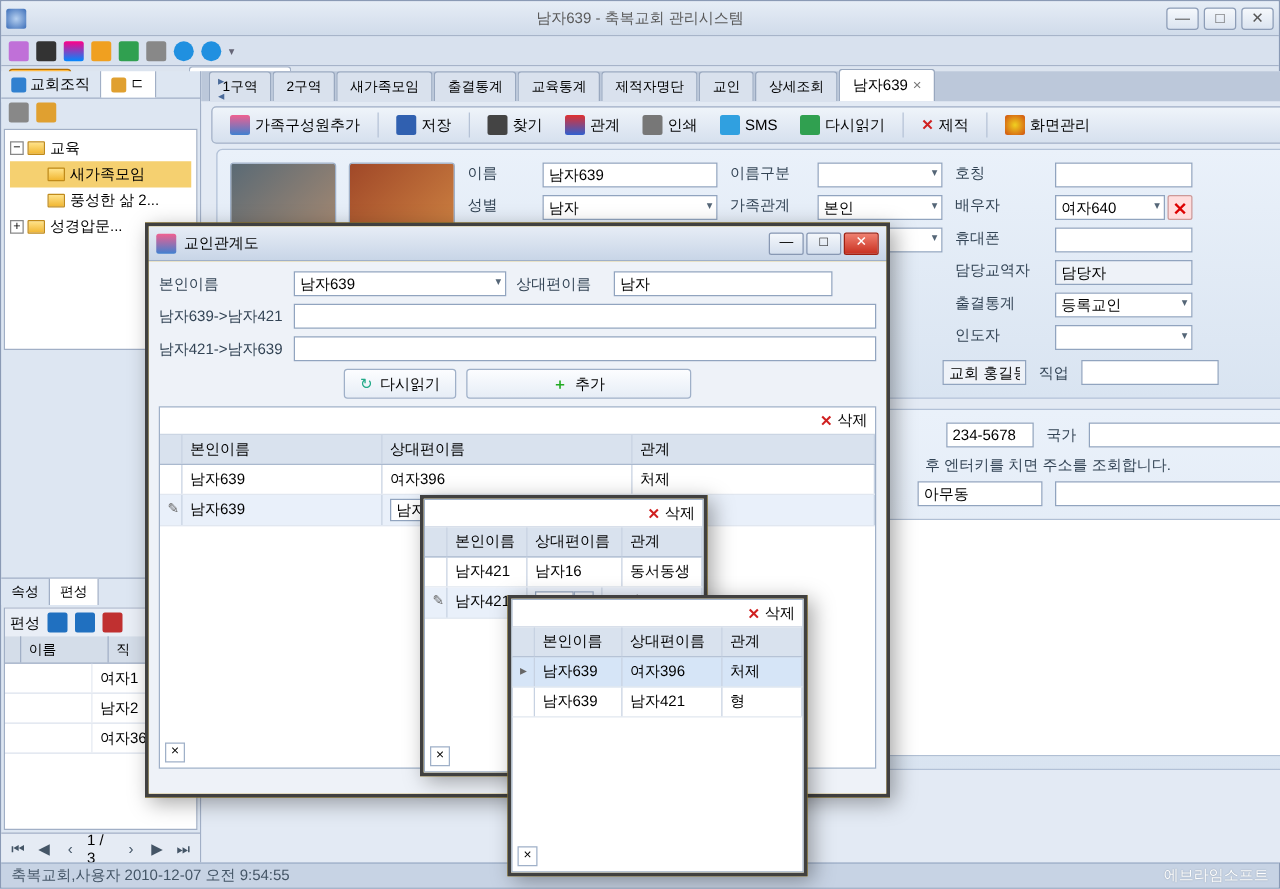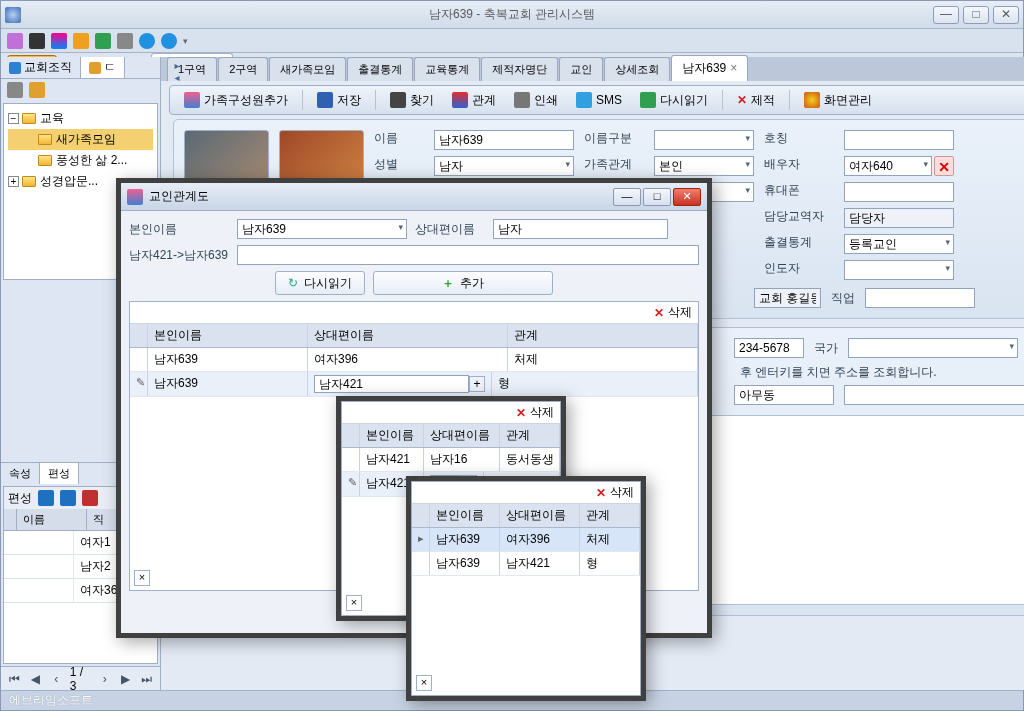--- a/index.html
+++ b/index.html
@@ -70,21 +70,21 @@
 .photo { width:85px; height:95px; background:#888; border:1px solid #9fb0c8; border-radius:3px; display:inline-block; }
 .lbl { color:#345; font-size:12px; }
 .inp { height:20px; border:1px solid #91a4bf; background:#fff; padding:0 4px; width:100%; }
 .inp.ro { background:#eef2f8; }
 .dd { position:relative; }
 .dd::after { content:"▾"; position:absolute; right:4px; top:3px; font-size:9px; color:#567; pointer-events:none; }
 
 .red-x { width:20px; height:20px; color:#d00; font-weight:bold; font-size:14px; text-align:center; line-height:20px; border:1px solid #c99; background:#fdd; border-radius:2px; }
 
 
-.modal { position: absolute; background: #eab308; border: 5px solid #404040; box-shadow: 4px 4px 16px rgba(0,0,0,.35); }
+.modal { position: absolute; background: #eab308; border: 3px solid #404040; box-shadow: 4px 4px 16px rgba(0,0,0,.35); }
 .modal-title { height:28px; background:linear-gradient(#e7edf6,#c8d5e7); display:flex; align-items:center; justify-content:space-between; padding:0 6px; border-bottom:1px solid #9fb0c8; }
 .modal-title .t { display:flex; align-items:center; gap:6px; }
 .modal-wbtns { display:flex; gap:2px; }
 .modal-wbtn { width:28px; height:18px; border:1px solid #8898b3; border-radius:2px; text-align:center; line-height:15px; font-size:11px; background:linear-gradient(#f4f7fb,#d6e0ee); }
 .modal-wbtn.close { background:linear-gradient(#f08070,#c83020); color:#fff; border-color:#a02010; }
 
 .modal-body { padding:8px; background:#eef2f8; }
 .mform-row { display:flex; align-items:center; gap:8px; margin-bottom:6px; }
 .mform-row .lbl { width:100px; }
 .mbtn { height:24px; padding:0 12px; border:1px solid #9fb0c8; background:linear-gradient(#fcfdff,#e6edf6); border-radius:3px; display:inline-flex; align-items:center; gap:6px; }
@@ -344,41 +344,42 @@
           <div style="width:560px"></div>
           <input class="inp ro" style="width: 67px;" value="교회 홍길동">
           <span class="lbl">직업</span>
           <input class="inp" style="width: 110px;">
         </div>
       </div>
 
       <div class="form-area" style="margin-top:8px;">
         <div style="display:flex; gap:10px; align-items:center;">
           <div style="width:540px"></div>
-          <input class="inp" style="width: 70px;" value="234-5678">
+          <input class="inp" style="width: 70px; margin-left: 23px;" value="234-5678">
           <span class="lbl">국가</span>
           <div class="dd" style="width:170px"><input class="inp" style=""></div>
         </div>
         <div style="margin:6px 0 0 556px; color:#345;">후 엔터키를 치면 주소를 조회합니다.</div>
         <div style="display:flex; gap:10px; margin-top:4px;">
           <div style="width:540px"></div>
           <input class="inp" style="width: 100px;" value="아무동">
           <input class="inp" style="width: 230px;">
         </div>
         <div style="height:190px; margin-top:10px; border:1px solid #b0bfd4; background:#fff;"></div>
       </div>
     </div>
   </div>
 
   <div class="nav-arrows">
     <div class="nav-arrow">▸</div>
     <div class="nav-arrow">◂</div>
   </div>
 
   <div class="statusbar">
+    <span>축복교회,사용자 2010-12-07 오전 9:54:55</span>
     <span style="color:#fff; text-shadow:0 0 1px #789;">에브라임소프트</span>
   </div>
 </div>
 
 <div class="modal" style="left:116px; top:178px; width:596px; height:460px;">
   <div class="modal-title">
     <div class="t">
         <span class="mini-ico" style="background:linear-gradient(#f06090,#4080d0)"></span>
         <span>교인관계도</span>
       </div>
@@ -387,20 +388,24 @@
       <div class="modal-wbtn">□</div>
       <div class="modal-wbtn close">✕</div>
     </div>
   </div>
   <div class="modal-body" style="height:calc(100% - 28px); position:relative;">
     <div class="mform-row">
       <span class="lbl">본인이름</span>
       <div class="dd" style="width:170px"><input class="inp" value="남자639" style=""></div>
       <span class="lbl" style="width:70px">상대편이름</span>
       <input class="inp" style="width: 175px;" value="남자">
+    </div>
+    <div class="mform-row">
+      <span class="lbl">남자639-&gt;남자421</span>
+      <input class="inp" style="flex: 1 1 0%;">
     </div>
     <div class="mform-row">
       <span class="lbl">남자421-&gt;남자639</span>
       <input class="inp" style="flex: 1 1 0%;">
     </div>
     <div class="mform-row" style="justify-content:center; gap:8px;">
       <button class="mbtn">
           <span style="color:#2a8">↻</span>
           <span>다시읽기</span>
         </button>

